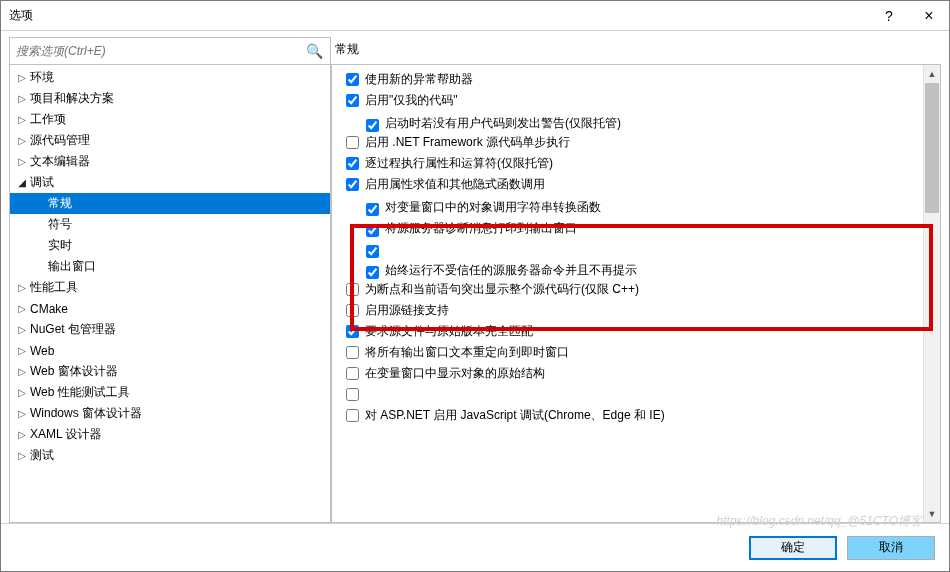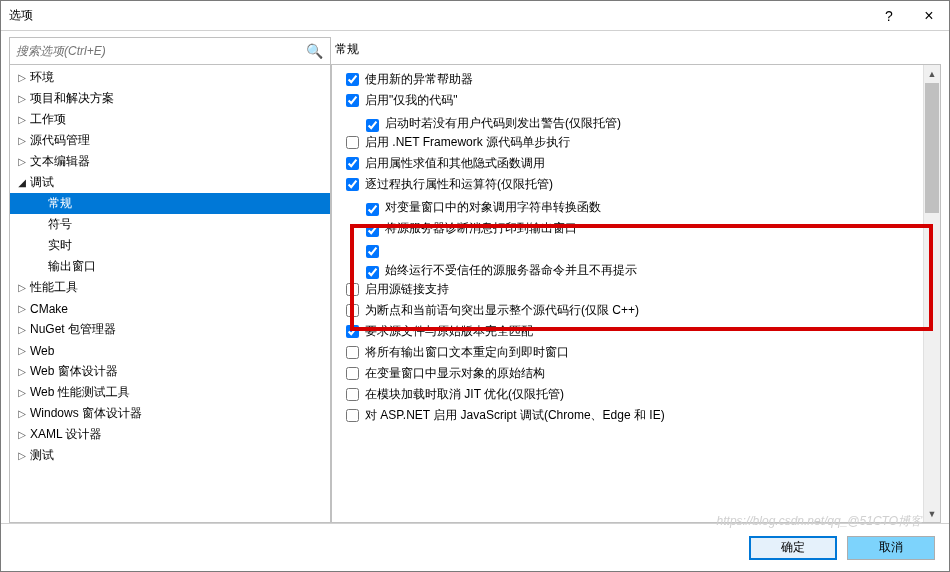--- a/index.html
+++ b/index.html
@@ -149,64 +149,63 @@
           <div class="opt l1">
             <input type="checkbox" checked="" style="">
             <span>启动时若没有用户代码则发出警告(仅限托管)</span>
           </div>
           <div class="opt l0">
             <input type="checkbox" style="">
             <span>启用 .NET Framework 源代码单步执行</span>
           </div>
           <div class="opt l0">
             <input type="checkbox" checked="" style="">
+            <span>逐过程执行属性和运算符(仅限托管)</span>
+          </div>
+          <div class="opt l0">
+            <input type="checkbox" checked="" style="">
             <span>启用属性求值和其他隐式函数调用</span>
           </div>
-          <div class="opt l0">
-            <input type="checkbox" checked="" style="">
-            <span>逐过程执行属性和运算符(仅限托管)</span>
-          </div>
           <div class="opt l1">
             <input type="checkbox" checked="" style="">
             <span>对变量窗口中的对象调用字符串转换函数</span>
           </div>
           <div class="opt l1">
             <input type="checkbox" checked="" style="">
             <span>将源服务器诊断消息打印到输出窗口</span>
           </div>
           <div class="opt l1">
             <input type="checkbox" checked="" style="">
           </div>
           <div class="opt l1">
             <input type="checkbox" checked="" style="">
             <span>始终运行不受信任的源服务器命令并且不再提示</span>
           </div>
           <div class="opt l0">
             <input type="checkbox" style="">
+            <span>为断点和当前语句突出显示整个源代码行(仅限 C++)</span>
+          </div>
+          <div class="opt l0">
+            <input type="checkbox" style="">
             <span>启用源链接支持</span>
           </div>
           <div class="opt l0">
-            <input type="checkbox" style="">
-            <span>为断点和当前语句突出显示整个源代码行(仅限 C++)</span>
-          </div>
-          <div class="opt l0">
             <input type="checkbox" checked="" style="">
             <span>要求源文件与原始版本完全匹配</span>
           </div>
           <div class="opt l0">
             <input type="checkbox" style="">
             <span>将所有输出窗口文本重定向到即时窗口</span>
           </div>
           <div class="opt l0">
             <input type="checkbox" style="">
             <span>在变量窗口中显示对象的原始结构</span>
           </div>
           <div class="opt l0">
             <input type="checkbox" style="">
-            <span>在模块加载时取消 JIT 优化(仅限托管)</span>
           </div>
           <div class="opt l0">
             <input type="checkbox" style="">
             <span>对 ASP.NET 启用 JavaScript 调试(Chrome、Edge 和 IE)</span>
           </div>
         </div>
       <div class="scrollbar">
         <div class="arrowbtn up">▲</div>
         <div class="thumb"></div>
         <div class="arrowbtn down">▼</div>

